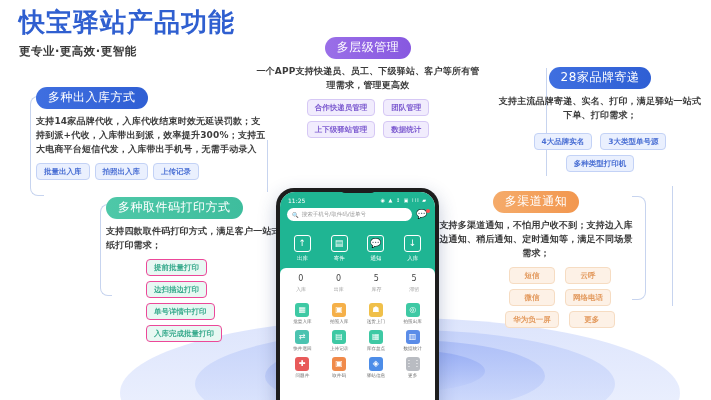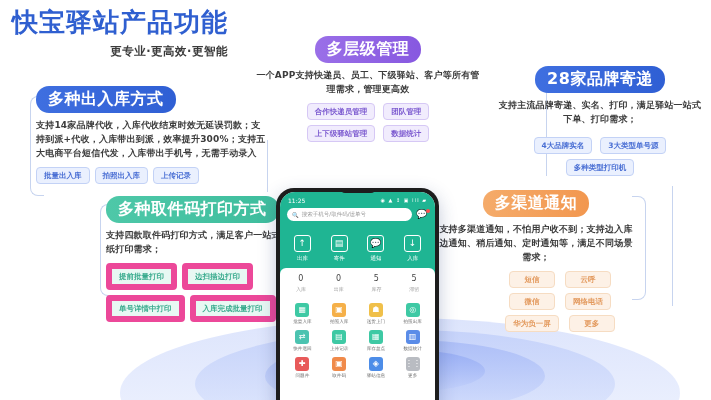--- a/index.html
+++ b/index.html
@@ -19,40 +19,40 @@
   }
   .ripple.r1 { width: 560px; height: 150px; left: 120px; top: 318px; }
   .ripple.r2 { width: 420px; height: 108px; left: 195px; top: 330px;
                background: linear-gradient(180deg, rgba(197,210,250,0.95) 0%, rgba(222,231,253,0.55) 100%); }
   .ripple.r3 { width: 280px; height: 72px; left: 265px; top: 340px;
                background: linear-gradient(180deg, rgba(172,190,247,0.95) 0%, rgba(206,218,252,0.6) 100%); }
   .ripple.r4 { width: 160px; height: 42px; left: 325px; top: 350px;
                background: linear-gradient(180deg, rgba(150,172,244,0.9) 0%, rgba(195,209,251,0.6) 100%); }
 
   
-  .header { position: absolute; left: 12px; top: 8px; z-index: 5; text-align: right; }
+  .header { position: absolute; left: 19px; top: 8px; z-index: 5; }
   .main-title {
     font-size: 26px; font-weight: bold; letter-spacing: 1px;
     color: #2f5fd0;
     line-height: 1.15;
     text-shadow: 0 1px 0 rgba(255,255,255,0.8);
   }
   .sub-title {
     font-size: 11.5px; font-weight: bold; color: #3a3a3a;
     margin-top: 6px; letter-spacing: 0.5px;
   }
 
   
   .panel { position: absolute; z-index: 4; }
   .panel-badge {
     display: inline-block;
     padding: 3px 12px 4px;
     border-radius: 13px;
-    font-size: 16px;
-    font-weight: bold;
+    font-size: 12px;
+    font-weight: normal;
     color: #ffffff;
     letter-spacing: 0.5px;
     line-height: 1.25;
     white-space: nowrap;
   }
   .panel-desc {
     font-size: 9px;
     font-weight: bold;
     color: #3c3c3c;
     line-height: 1.55;
@@ -71,21 +71,21 @@
   }
 
   
   .theme-blue .panel-badge { background: linear-gradient(90deg,#3f6fe0,#2f5fd4); }
   .theme-blue .tag { color: #4a6fd4; background: #eaf0fe; border: 1px solid #c3d2f6; }
   
   .theme-purple .panel-badge { background: linear-gradient(90deg,#9a6fe8,#8758e0); }
   .theme-purple .tag { color: #7d5bd0; background: #f1ecfd; border: 1px solid #d6c8f5; }
   
   .theme-green .panel-badge { background: linear-gradient(90deg,#4ec8a8,#3ebd9d); }
-  .theme-green .tag { color: #3aab8e; background: #e8f8f3; border: 6px solid #ec4899; }
+  .theme-green .tag { color: #3aab8e; background: #e8f8f3; border: 1px solid #ec4899; margin-left: 40px; }
   
   .theme-orange .panel-badge { background: linear-gradient(90deg,#f5ab6a,#f2974f); }
   .theme-orange .tag { color: #e39a5e; background: #fdf1e6; border: 1px solid #f6dcc2; }
 
   
   .bracket {
     position: absolute;
     z-index: 3;
     border-color: #c7d4ef;
     border-style: solid;

